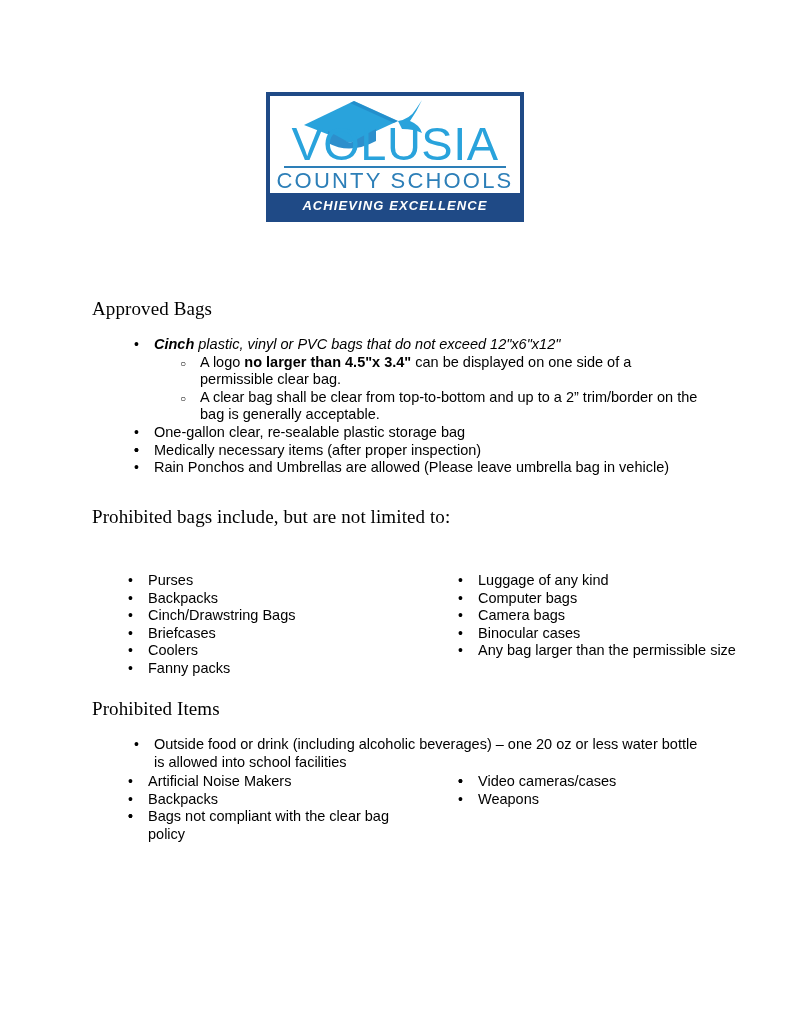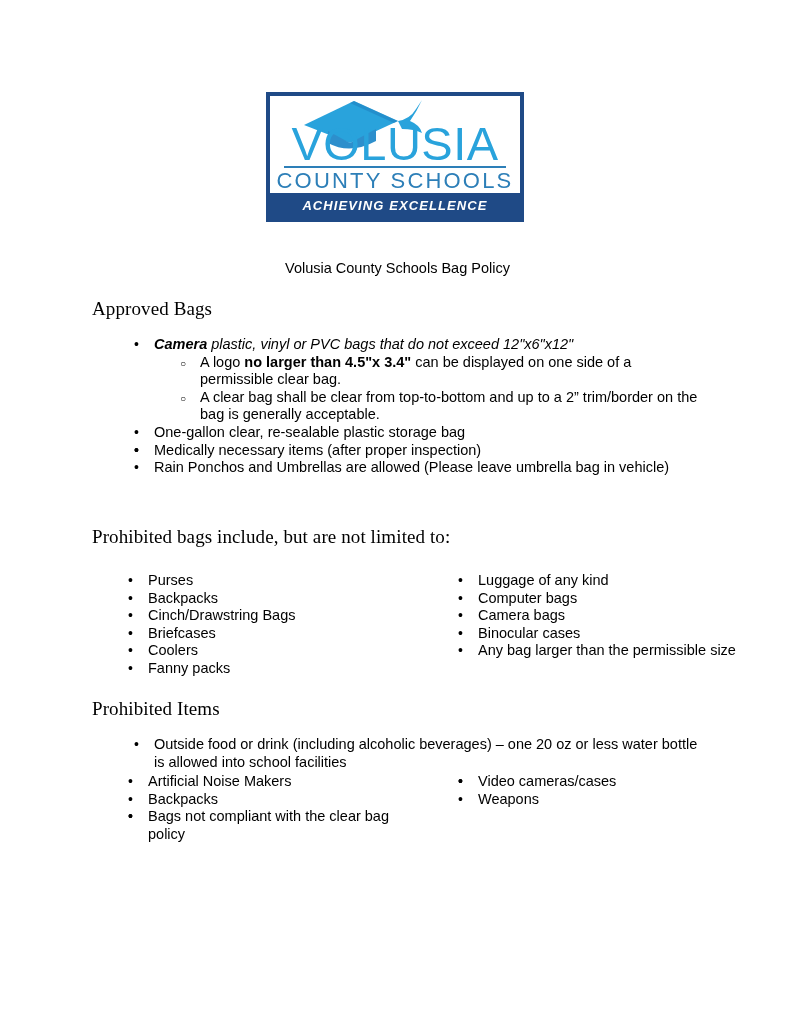--- a/index.html
+++ b/index.html
@@ -121,21 +121,21 @@
   .section-heading {
     position: absolute;
     font-family: "Liberation Serif", serif;
     font-weight: normal;
     font-size: 19px;
     color: #000;
     left: 92px;
     letter-spacing: 0.1px;
   }
   #heading-approved { top: 298px; }
-  #heading-prohibited-bags { top: 526px; }
+  #heading-prohibited-bags { top: 506px; }
   #heading-prohibited-items { top: 698px; }
 
   ul.lvl1 {
     list-style: none;
     margin: 0;
     padding: 0;
   }
   ul.lvl1 > li {
     position: relative;
     padding-left: 38px;
@@ -228,29 +228,28 @@
         <path d="M56 2 L100 22 L96 24 L52 4 Z" fill="#1f7fc0" opacity="0.55"></path>
       </svg>
 
       <div class="logo-volusia">VOLUSIA</div>
       <div class="logo-rule"></div>
       <div class="logo-county">COUNTY SCHOOLS</div>
       <div class="logo-banner">ACHIEVING EXCELLENCE TOGETHER</div>
     </div>
   </div>
 
-  <div class="doc-title">Volusia County Schools Bag Policy</div>
 
   <div class="section-heading" id="heading-approved">Approved Bags</div>
 
   <div id="approved-block">
     <ul class="lvl1">
       <li>
         <span class="bullet">•</span>
-        <span class="bi">Camera</span><span class="it"> plastic, vinyl or PVC bags that do not exceed 12"x6"x12"</span>
+        <span class="bi">Cinch</span><span class="it"> plastic, vinyl or PVC bags that do not exceed 12"x6"x12"</span>
         <ul class="lvl2">
           <li>
             <span class="bullet-o">○</span>
             <span>A logo </span><span class="b">no larger than 4.5"x 3.4"</span><span> can be displayed on one side of a permissible clear bag.</span>
           </li>
           <li>
             <span class="bullet-o">○</span>
             <span>A clear bag shall be clear from top-to-bottom and up to a 2” trim/border on the bag is generally acceptable.</span>
           </li>
         </ul>

